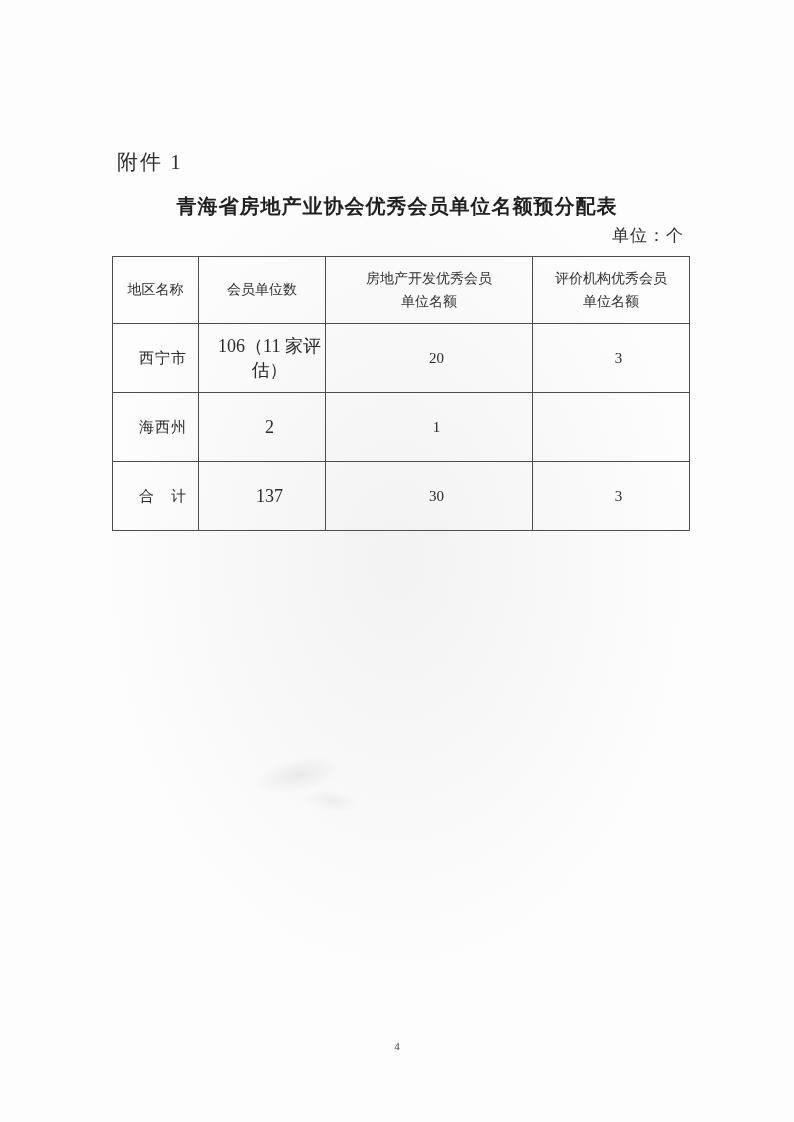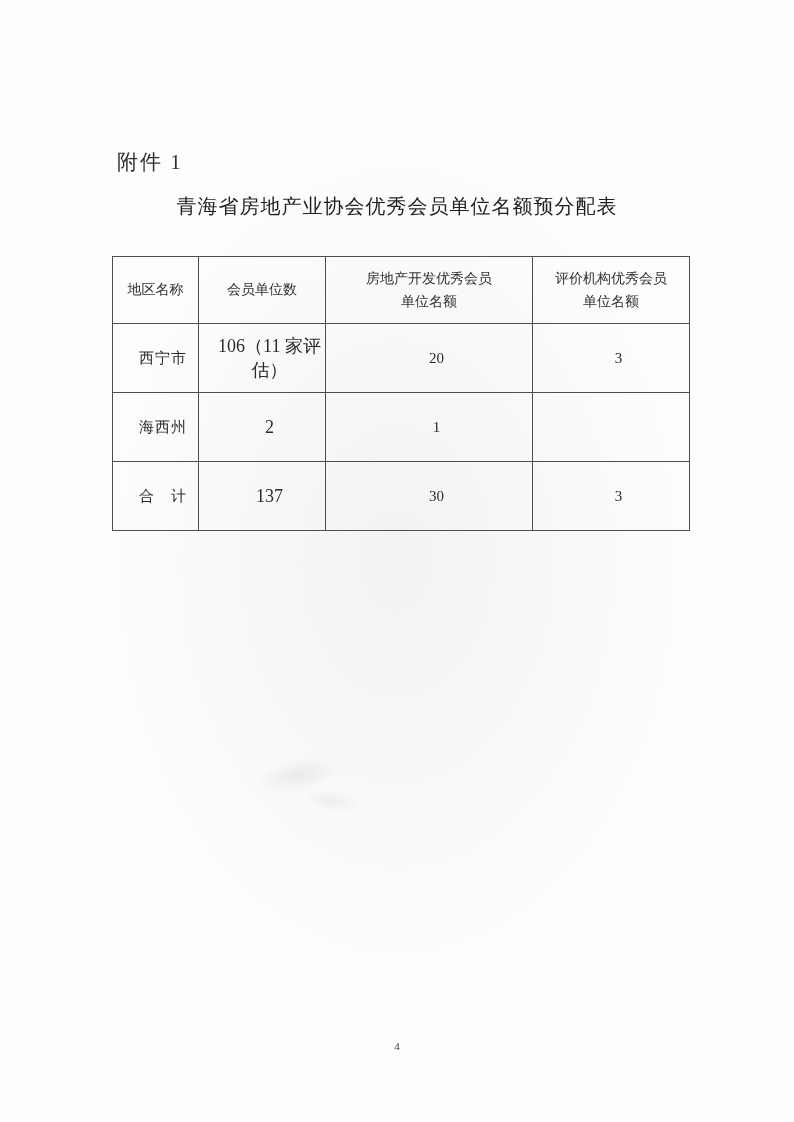--- a/index.html
+++ b/index.html
@@ -27,21 +27,21 @@
     letter-spacing: 2px;
     color: #2f2f2f;
   }
   .doc-title {
     position: absolute;
     left: 0;
     top: 193px;
     width: 100%;
     text-align: center;
     font-family: "Liberation Sans", "DejaVu Sans", sans-serif;
-    font-weight: normal;
+    font-weight: bold;
     font-size: 20px;
     letter-spacing: 1px;
     color: #1f1f1f;
   }
   .unit-label {
     position: absolute;
     left: 112px;
     top: 224px;
     width: 572px;
     text-align: right;
@@ -119,20 +119,21 @@
 </style>
 </head>
 <body>
 
 <div class="page">
 
   <div class="attachment-label">附件 1</div>
 
   <div class="doc-title">青海省房地产业协会优秀会员单位名额预分配表</div>
 
+  <div class="unit-label">单位：个</div>
 
   <table class="quota-table">
     <colgroup>
       <col style="width:86px">
       <col style="width:127px">
       <col style="width:207px">
       <col style="width:157px">
     </colgroup>
     <thead>
       <tr>

